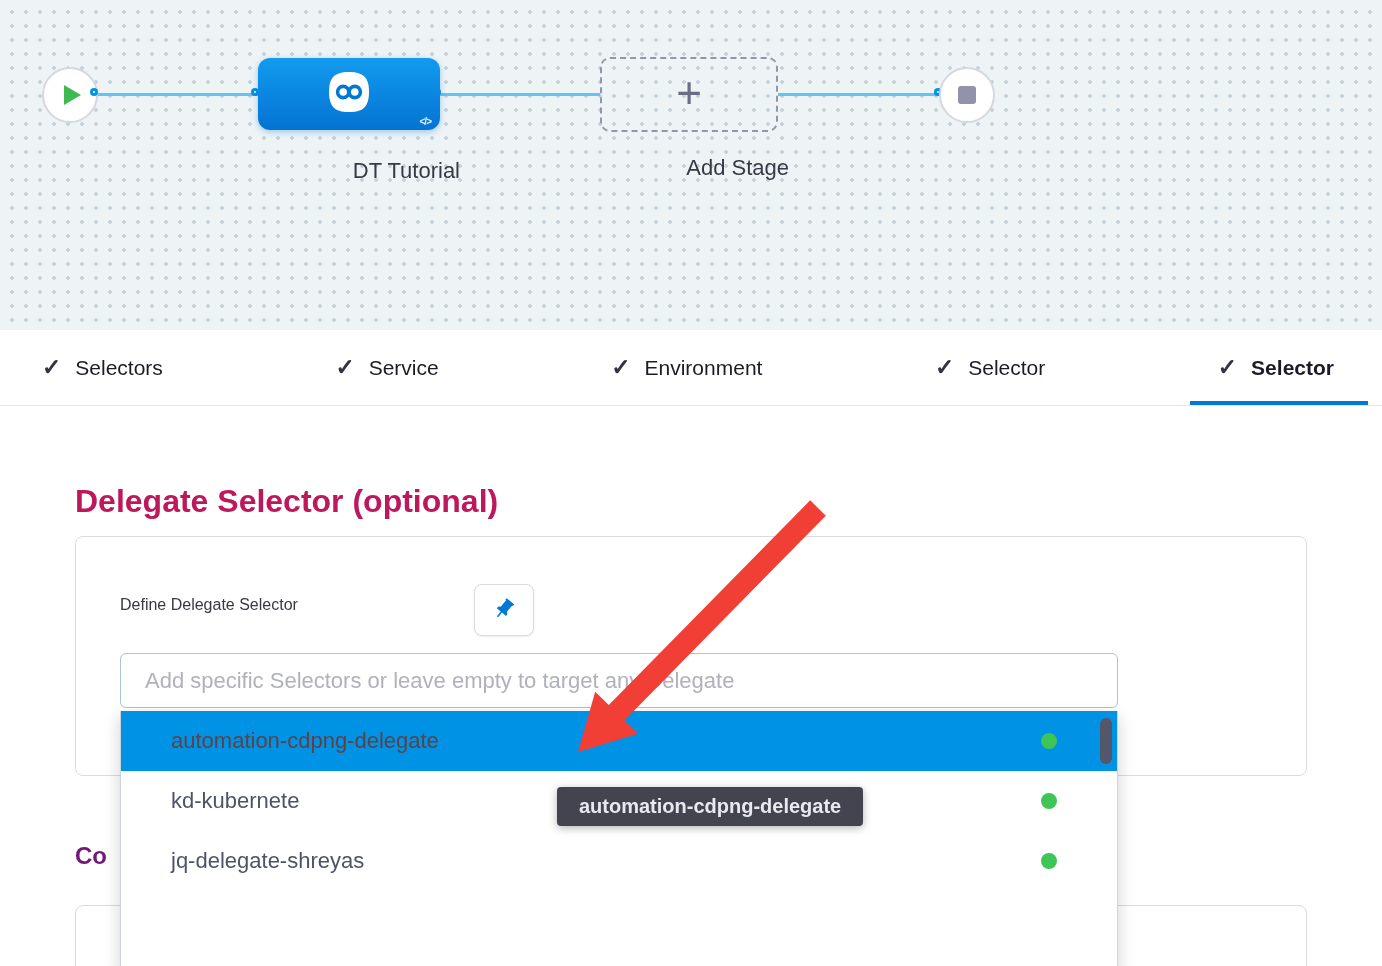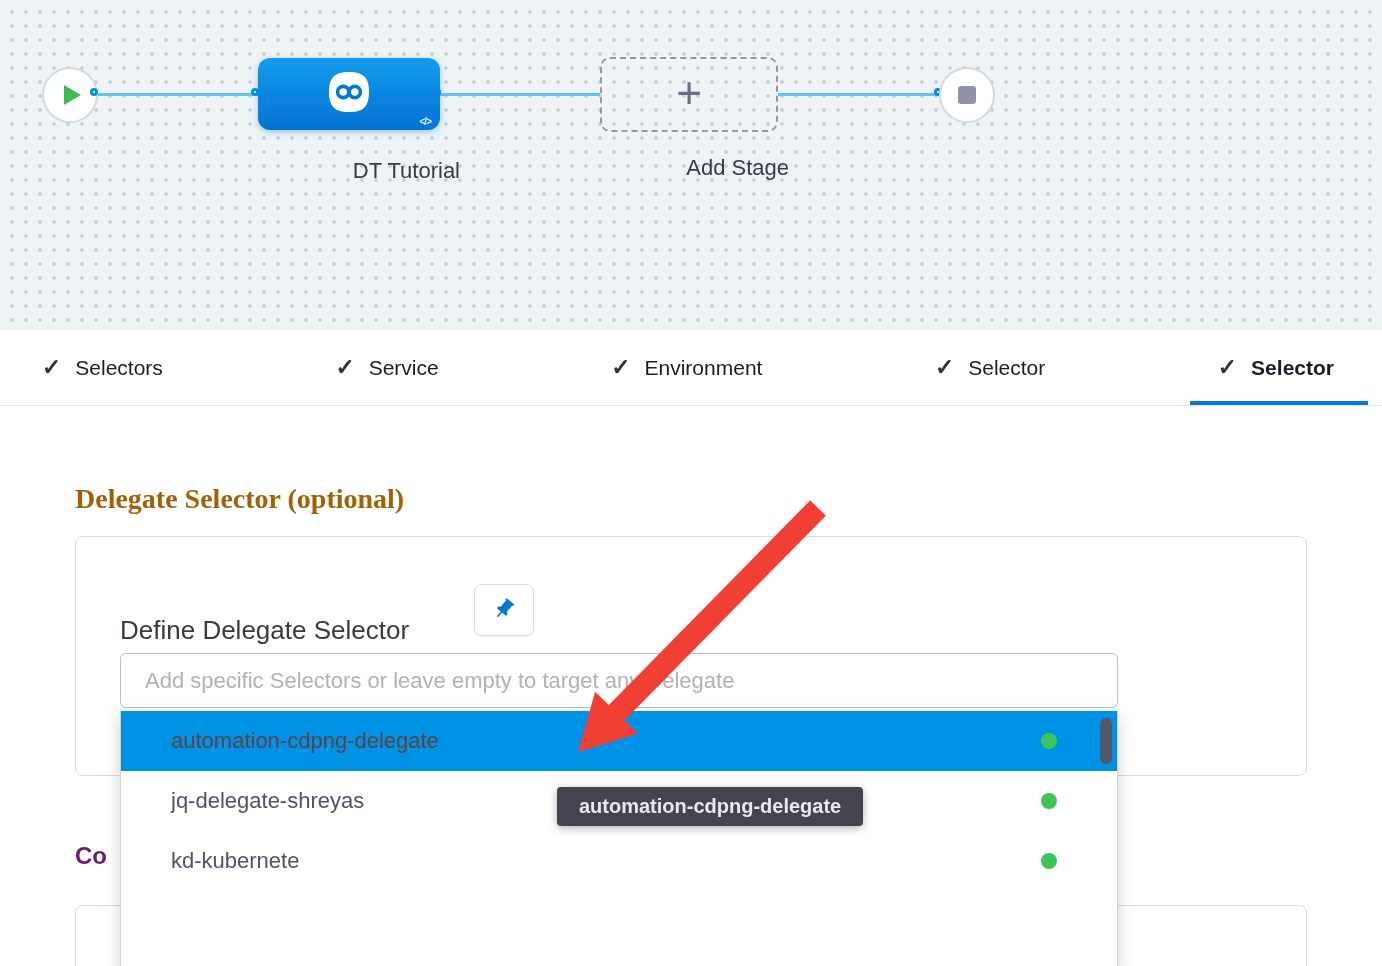--- a/index.html
+++ b/index.html
@@ -52,27 +52,27 @@
     border-bottom:1px solid #e4e6ee; display:flex; align-items:stretch; justify-content:space-between;
     padding:0 48px 0 42px;
   }
   .tab { display:flex; align-items:center; gap:14px; position:relative; font-size:21px; color:#1c1c28; cursor:pointer; }
   .tab .check { font-size:23px; color:#2f3440; font-weight:bold; }
   .tab--active { font-weight:bold; }
   .tab--active::after { content:""; position:absolute; left:-28px; right:-34px; bottom:0; height:4px; background:#0278d5; }
 
   
   .content { position:absolute; left:0; top:406px; width:1382px; height:560px; background:#fff; }
-  .section-title { position:absolute; left:75px; top:77px; font-size:28px; font-weight:bold; color:#a16207;font-family:Liberation Serif, serif; }
+  .section-title { position:absolute; left:75px; top:77px; font-size:32px; font-weight:bold; color:#be185d; }
   .card { position:absolute; left:75px; background:#fff; border:1px solid #d9dae5; border-radius:8px; }
   .card1 { top:130px; width:1232px; height:240px; }
   .card2 { top:499px; width:1232px; height:120px; z-index:1; }
   .partial-heading { position:absolute; left:75px; top:436px; font-size:24px; font-weight:bold; color:#701a75; z-index:0; }
 
-  .field-label { position:absolute; left:120px; top:190px; font-size:26px; color:#383946;margin-top:19px; }
+  .field-label { position:absolute; left:120px; top:190px; font-size:16px; color:#383946; }
   .pin-btn {
     position:absolute; left:474px; top:178px; width:60px; height:52px; background:#fff;
     border:1px solid #d9dae5; border-radius:8px; cursor:pointer;
     display:flex; align-items:center; justify-content:center; box-shadow:0 1px 2px rgba(40,41,61,.08);
   }
   .selector-input {
     position:absolute; left:120px; top:247px; width:998px; height:55px;
     border:1px solid #aac3d6; border-radius:6px; padding:0 24px; font-size:22px; color:#22222a;
     font-family:"Liberation Sans", sans-serif; outline:none; background:#fff;
   }
@@ -182,27 +182,27 @@
 
     <div class="partial-heading">Co</div>
     <div class="card card2"></div>
 
     <div class="dropdown">
       <div class="dd-item dd-item--selected">
         <span class="dd-label">automation-cdpng-delegate</span>
         <span class="status-dot"></span>
       </div>
       <div class="dd-item">
+        <span class="dd-label">kd-kubernete</span>
+        <span class="status-dot"></span>
+      </div>
+      <div class="dd-item">
         <span class="dd-label">jq-delegate-shreyas</span>
         <span class="status-dot"></span>
       </div>
-      <div class="dd-item">
-        <span class="dd-label">kd-kubernete</span>
-        <span class="status-dot"></span>
-      </div>
       <div class="scroll-thumb"></div>
     </div>
 
     <div class="tooltip">automation-cdpng-delegate</div>
   </div>
 
   <svg class="arrow-overlay" viewBox="0 0 1382 966">
     <polygon points="810.2,500.3 608.8,705.1 595.2,691.8 578,752 638.0,733.8 624.4,720.5 825.8,515.7" fill="#f23f36"></polygon>
   </svg>
 

